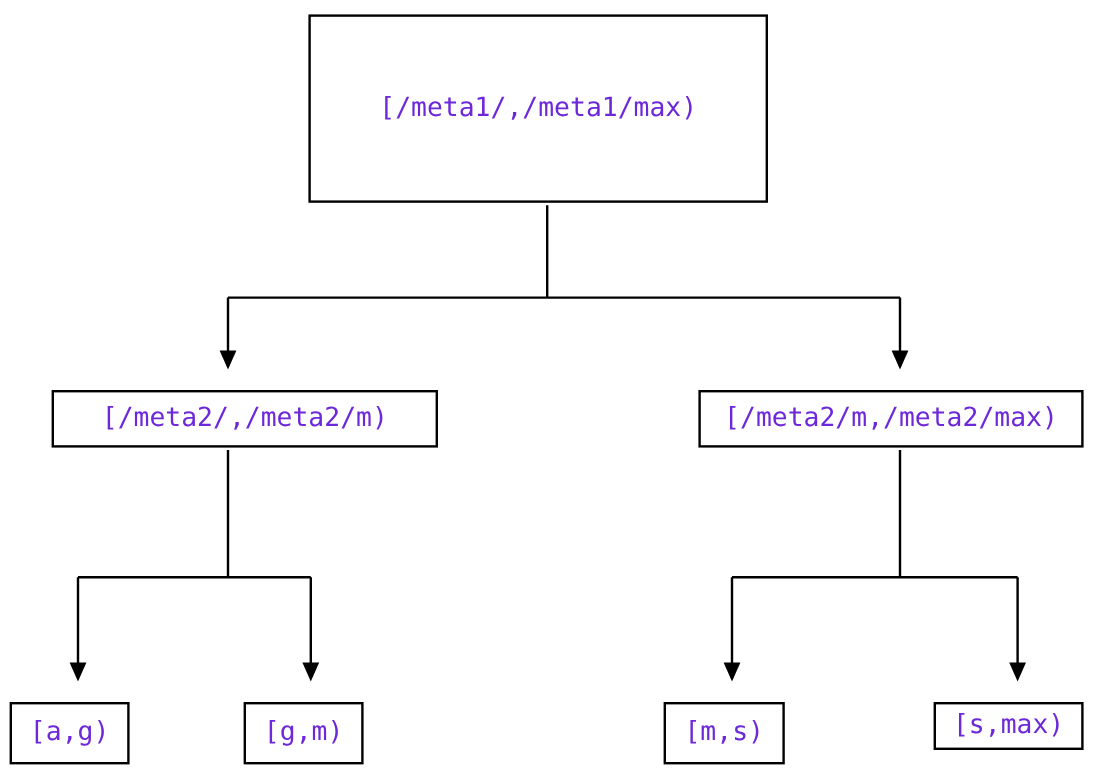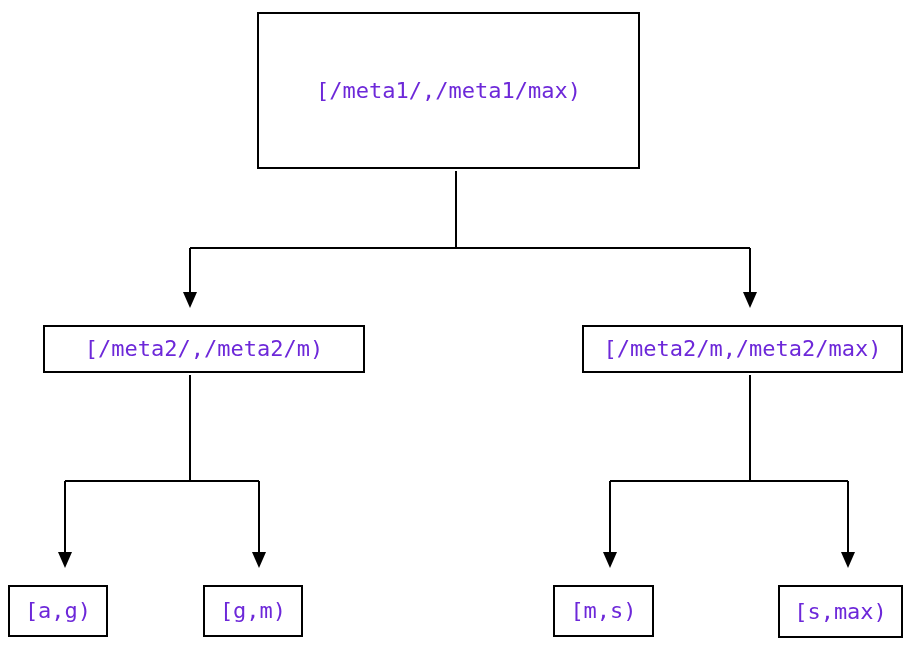--- a/index.html
+++ b/index.html
@@ -35,21 +35,21 @@
     line-height: 1;
     color: #6d28d9;
     white-space: pre;
   }
   .n-root  { left: 257px; top: 12px;  width: 383px; height: 157px; }
   .n-left  { left: 22px;  top: 325px; width: 322px; height: 48px; margin-left: 21px;  }
   .n-right { left: 582px; top: 325px; width: 321px; height: 48px;  }
   .n-ag    { left: 8px;   top: 585px; width: 100px; height: 52px;  }
   .n-gm    { left: 203px; top: 585px; width: 100px; height: 52px;  }
   .n-ms    { left: 553px; top: 585px; width: 101px; height: 52px;  }
-  .n-smax  { left: 778px; top: 585px; width: 125px; height: 53px;  }
+  .n-smax  { left: 778px; top: 585px; width: 125px; height: 40px;  }
   .edge-line {
     fill: none;
     stroke: #000000;
     stroke-width: 2;
   }
   .arrowhead {
     fill: #000000;
     stroke: none;
   }
 </style>

